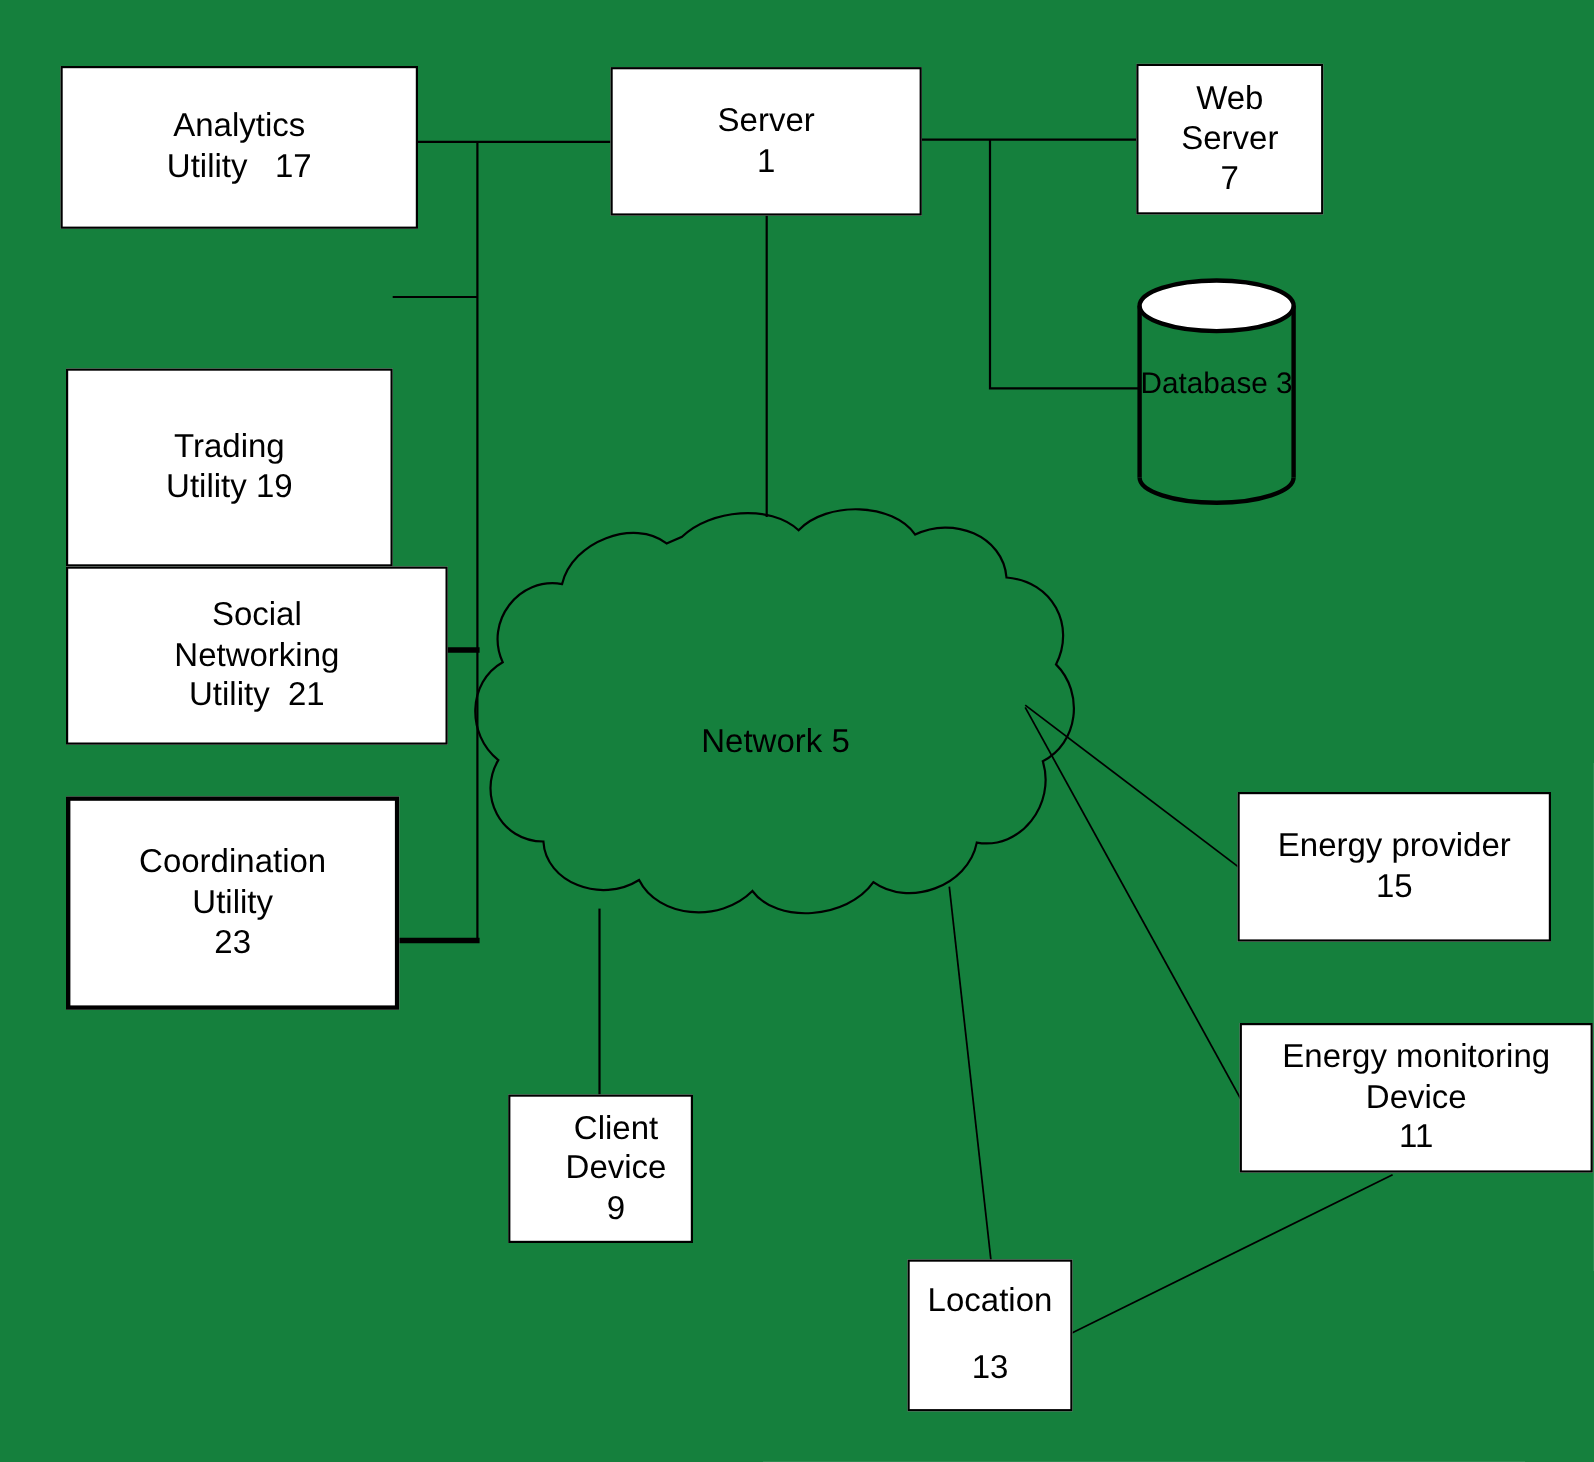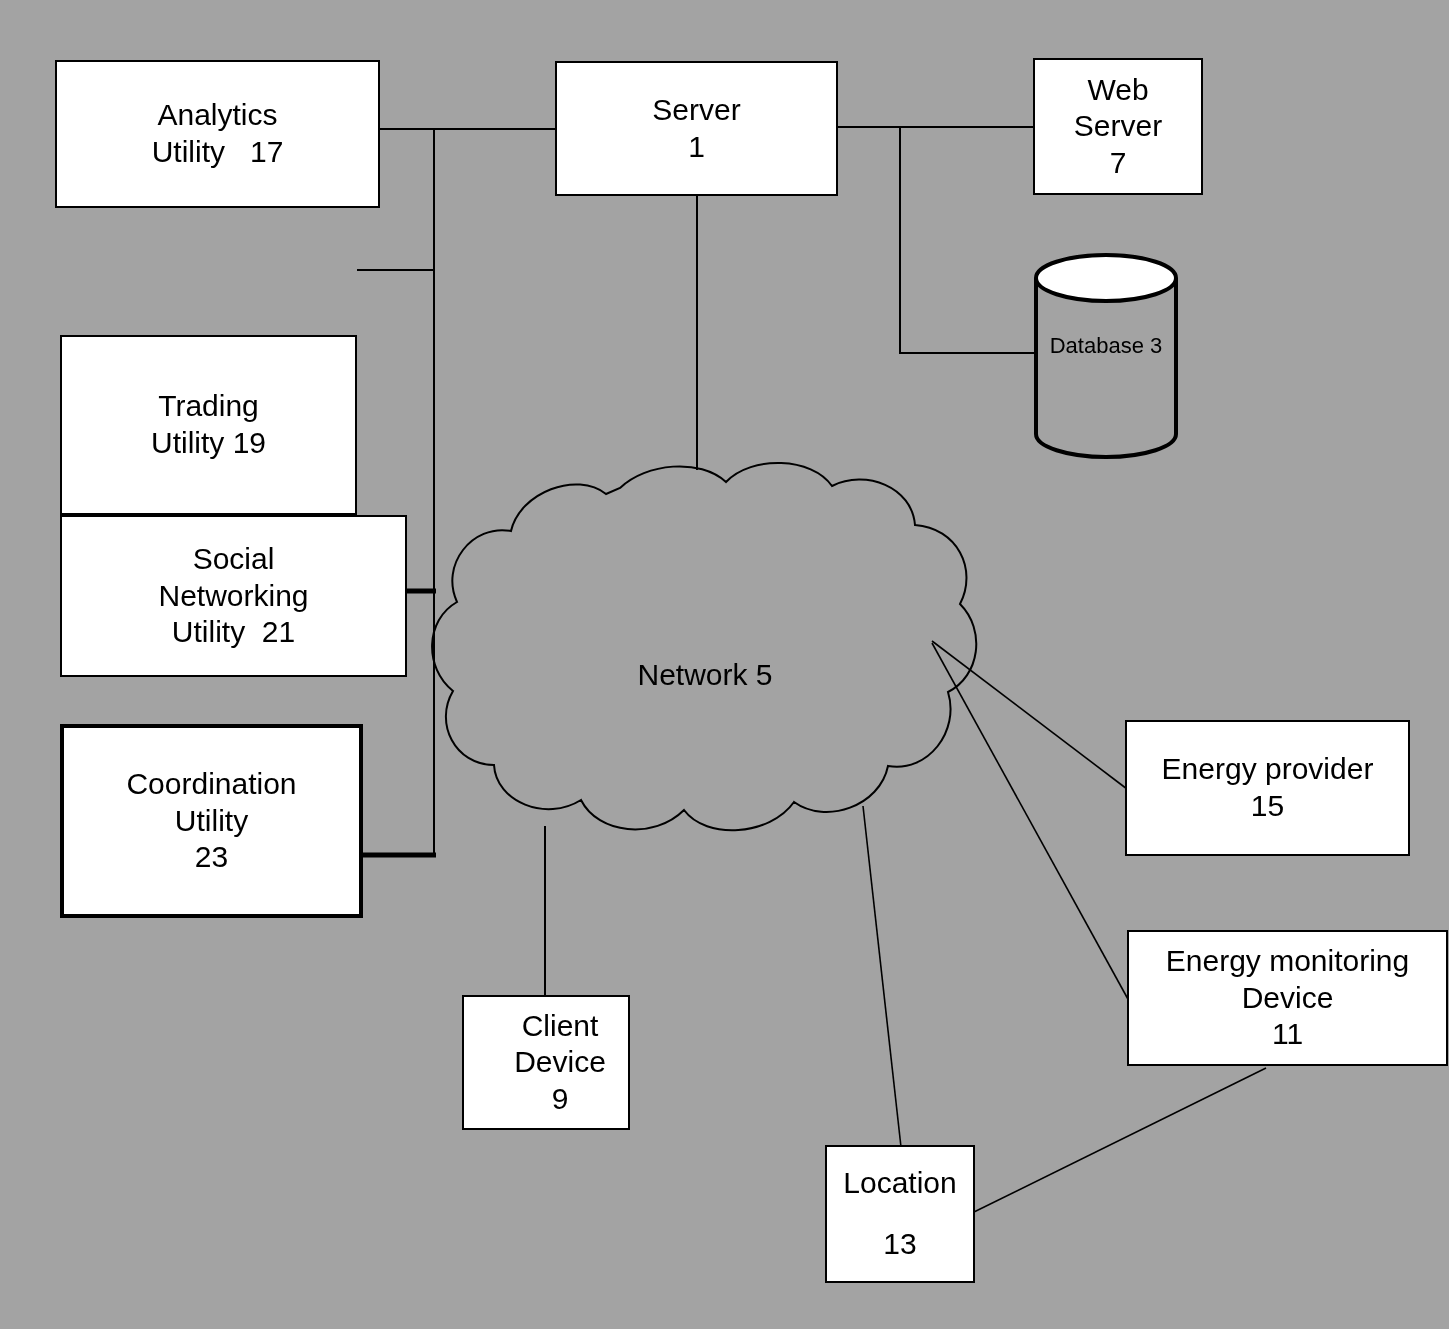--- a/index.html
+++ b/index.html
@@ -5,21 +5,21 @@
 <style>
   html, body {
     margin: 0;
     padding: 0;
     background: #ffffff;
   }
   #canvas {
     position: relative;
     width: 1449px;
     height: 1329px;
-    background: #a3a3a3;
+    background: #15803d;
     font-family: "Liberation Sans", sans-serif;
     color: #000000;
     overflow: hidden;
   }
   
   .node {
     position: absolute;
     box-sizing: border-box;
     border: 2px solid #000000;
     background: #ffffff;
@@ -27,21 +27,21 @@
     flex-direction: column;
     align-items: center;
     justify-content: center;
     text-align: center;
     line-height: 1.22;
     z-index: 5;
   }
   .node .line { display: block; white-space: pre; }
   .node.bold { border-width: 4px; }
   .t30 { font-size: 30px; }
-  .t22 { font-size: 22px; }
+  .t22 { font-size: 27px; }
 
   
   #wires {
     position: absolute;
     left: 0; top: 0;
     width: 1449px;
     height: 1329px;
     z-index: 1;
   }
   #wires line, #wires path, #wires polyline {

